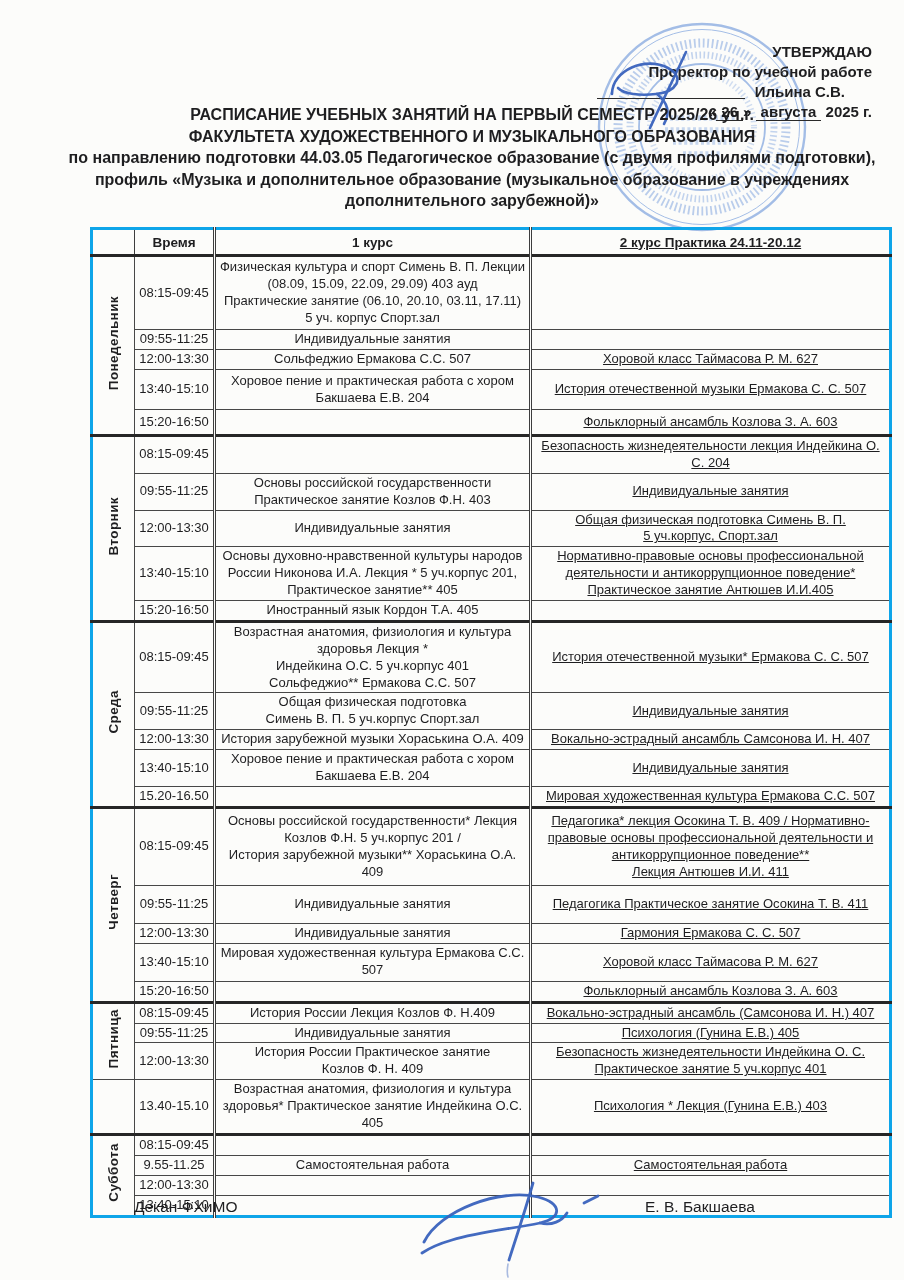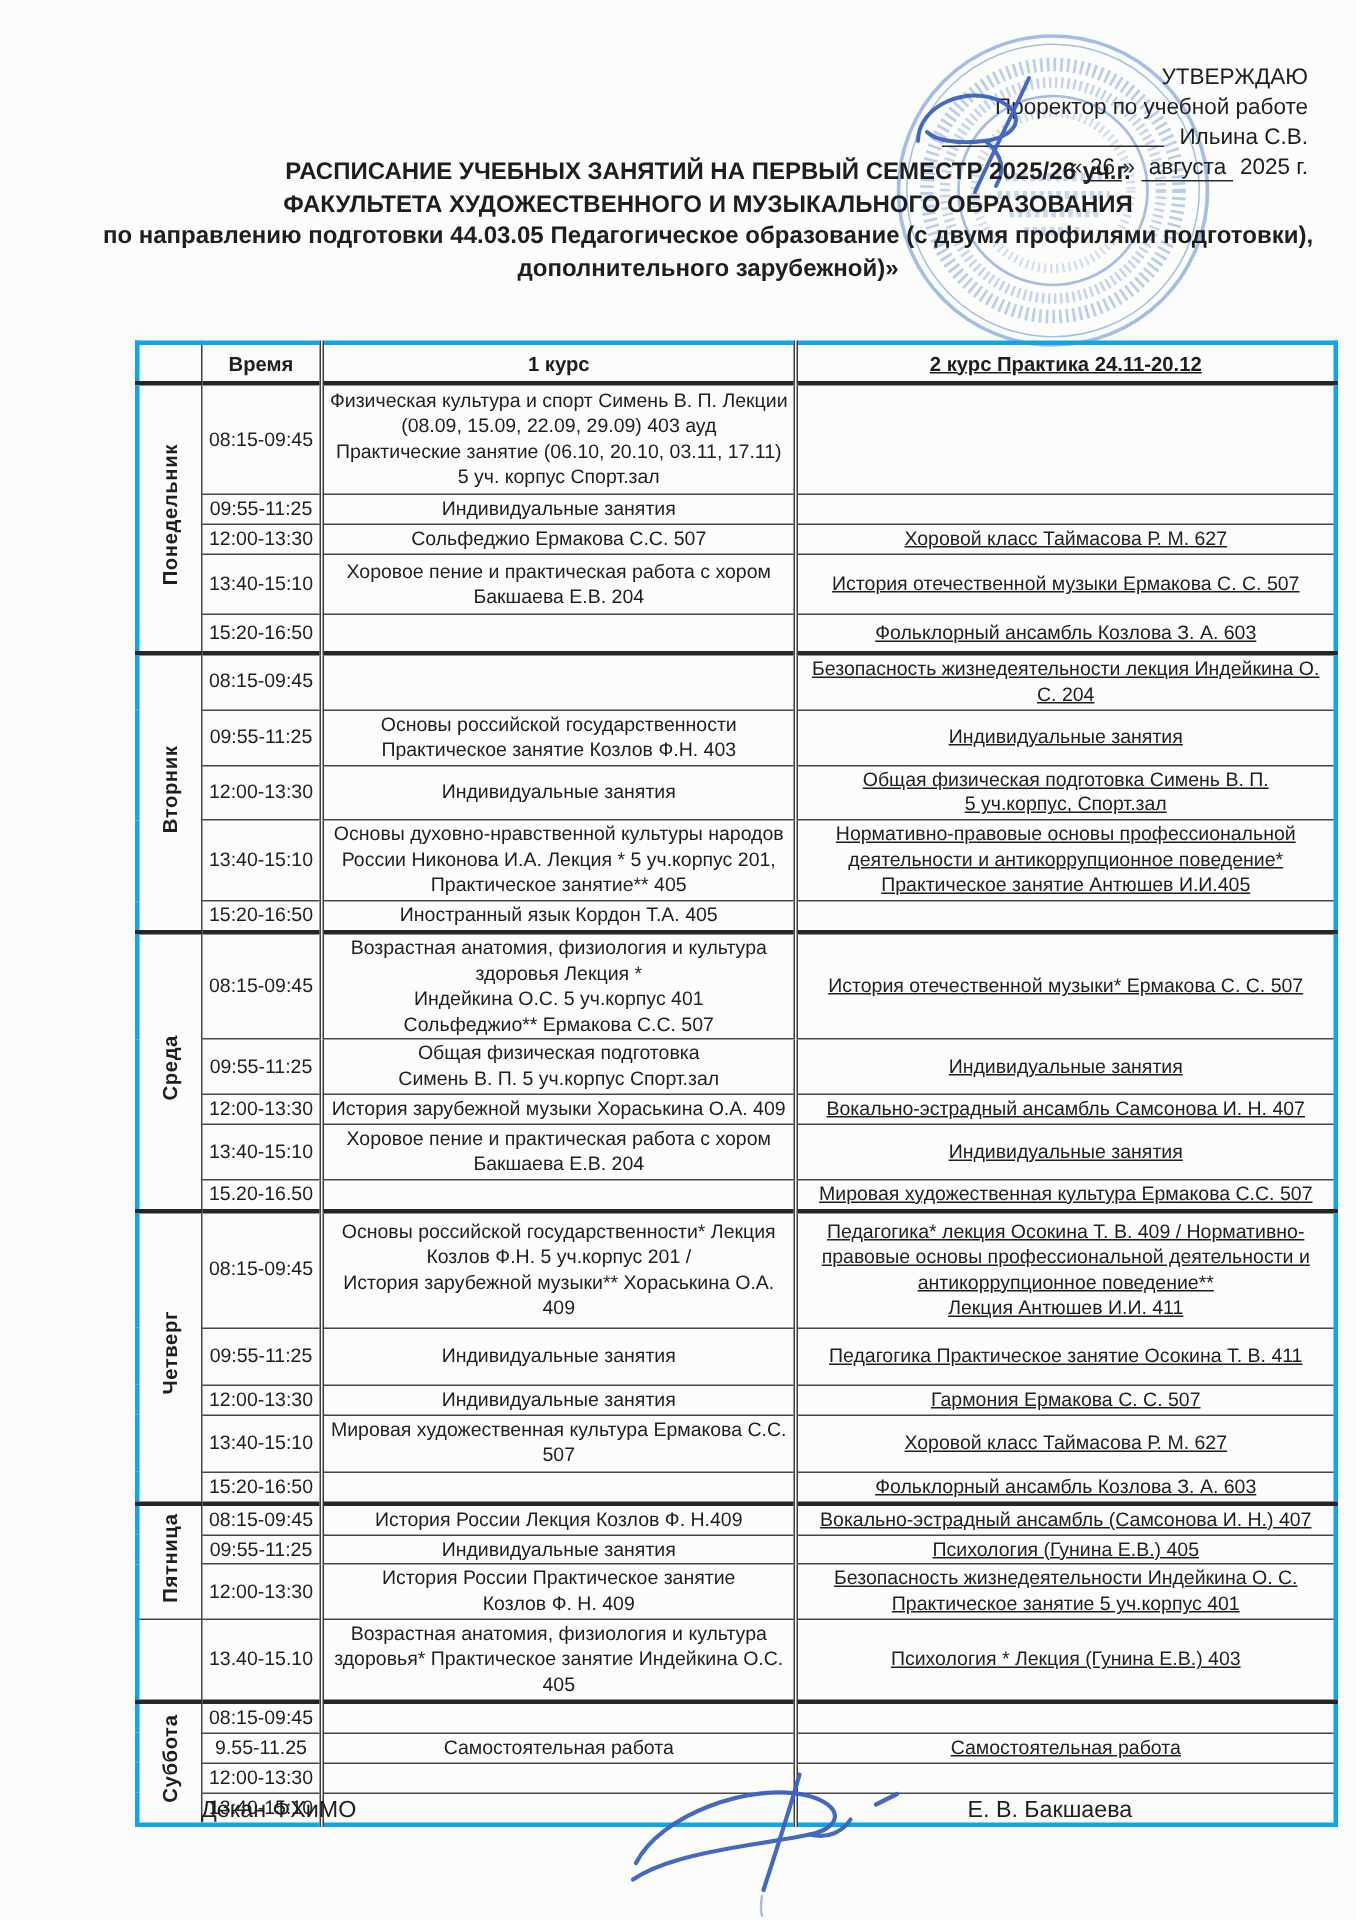--- a/index.html
+++ b/index.html
@@ -3,23 +3,23 @@
 <meta charset="utf-8">
 <style>
   html,body{margin:0;padding:0;}
   body{background:#e9e9e6;}
   .sheet{
     position:relative;width:904px;height:1280px;margin:0 auto;
     background:#fcfcfa;overflow:hidden;
     font-family:"Liberation Sans","DejaVu Sans",sans-serif;color:#1e1e20;
   }
   
-  .approve{position:absolute;top:42px;right:32px;text-align:right;font-weight:normal;
+  .approve{position:absolute;top:42px;right:32px;text-align:right;font-weight:bold;
            font-size:15px;line-height:20px;white-space:nowrap;}
-  .approve .row3{margin-right:0;}
+  .approve .row3{margin-right:27px;}
   .sign-line{display:inline-block;width:148px;height:2px;border-bottom:1.5px solid #2a2a2a;
              vertical-align:-2px;margin-right:10px;}
   .u{border-bottom:1.5px solid #2a2a2a;padding:0 5px;}
   
   .stamp{position:absolute;left:595px;top:20px;width:215px;height:215px;opacity:.55;pointer-events:none;}
   .sig-top{position:absolute;left:594px;top:44px;width:140px;height:90px;pointer-events:none;}
   .sig-bottom{position:absolute;left:412px;top:1180px;width:210px;height:100px;pointer-events:none;}
   
   .title{position:absolute;left:56px;top:104px;width:832px;text-align:center;
          font-weight:bold;font-size:16px;line-height:21.5px;}
@@ -73,20 +73,21 @@
       <path d="M18 50 C 18 26, 52 12, 74 24 C 92 34, 82 48, 62 50 C 46 52, 30 50, 24 44"></path>
       <path d="M92 8 C 80 34, 66 62, 56 84"></path>
       <path d="M63 50 C 73 58, 77 68, 70 80"></path>
     </g>
   </svg>
 
   <div class="title">
     <div>РАСПИСАНИЕ УЧЕБНЫХ ЗАНЯТИЙ НА ПЕРВЫЙ СЕМЕСТР 2025/26 уч.г.</div>
     <div>ФАКУЛЬТЕТА ХУДОЖЕСТВЕННОГО И МУЗЫКАЛЬНОГО ОБРАЗОВАНИЯ</div>
     <div>по направлению подготовки 44.03.05 Педагогическое образование (с двумя профилями подготовки),</div>
+    <div>профиль «Музыка и дополнительное образование (музыкальное образование в учреждениях</div>
     <div>дополнительного зарубежной)»</div>
   </div>
 
   <div class="tbl-wrap">
     <table>
       <colgroup>
         <col class="c-day">
           <col class="c-time">
           <col class="c-k1">
           <col class="c-k2">

